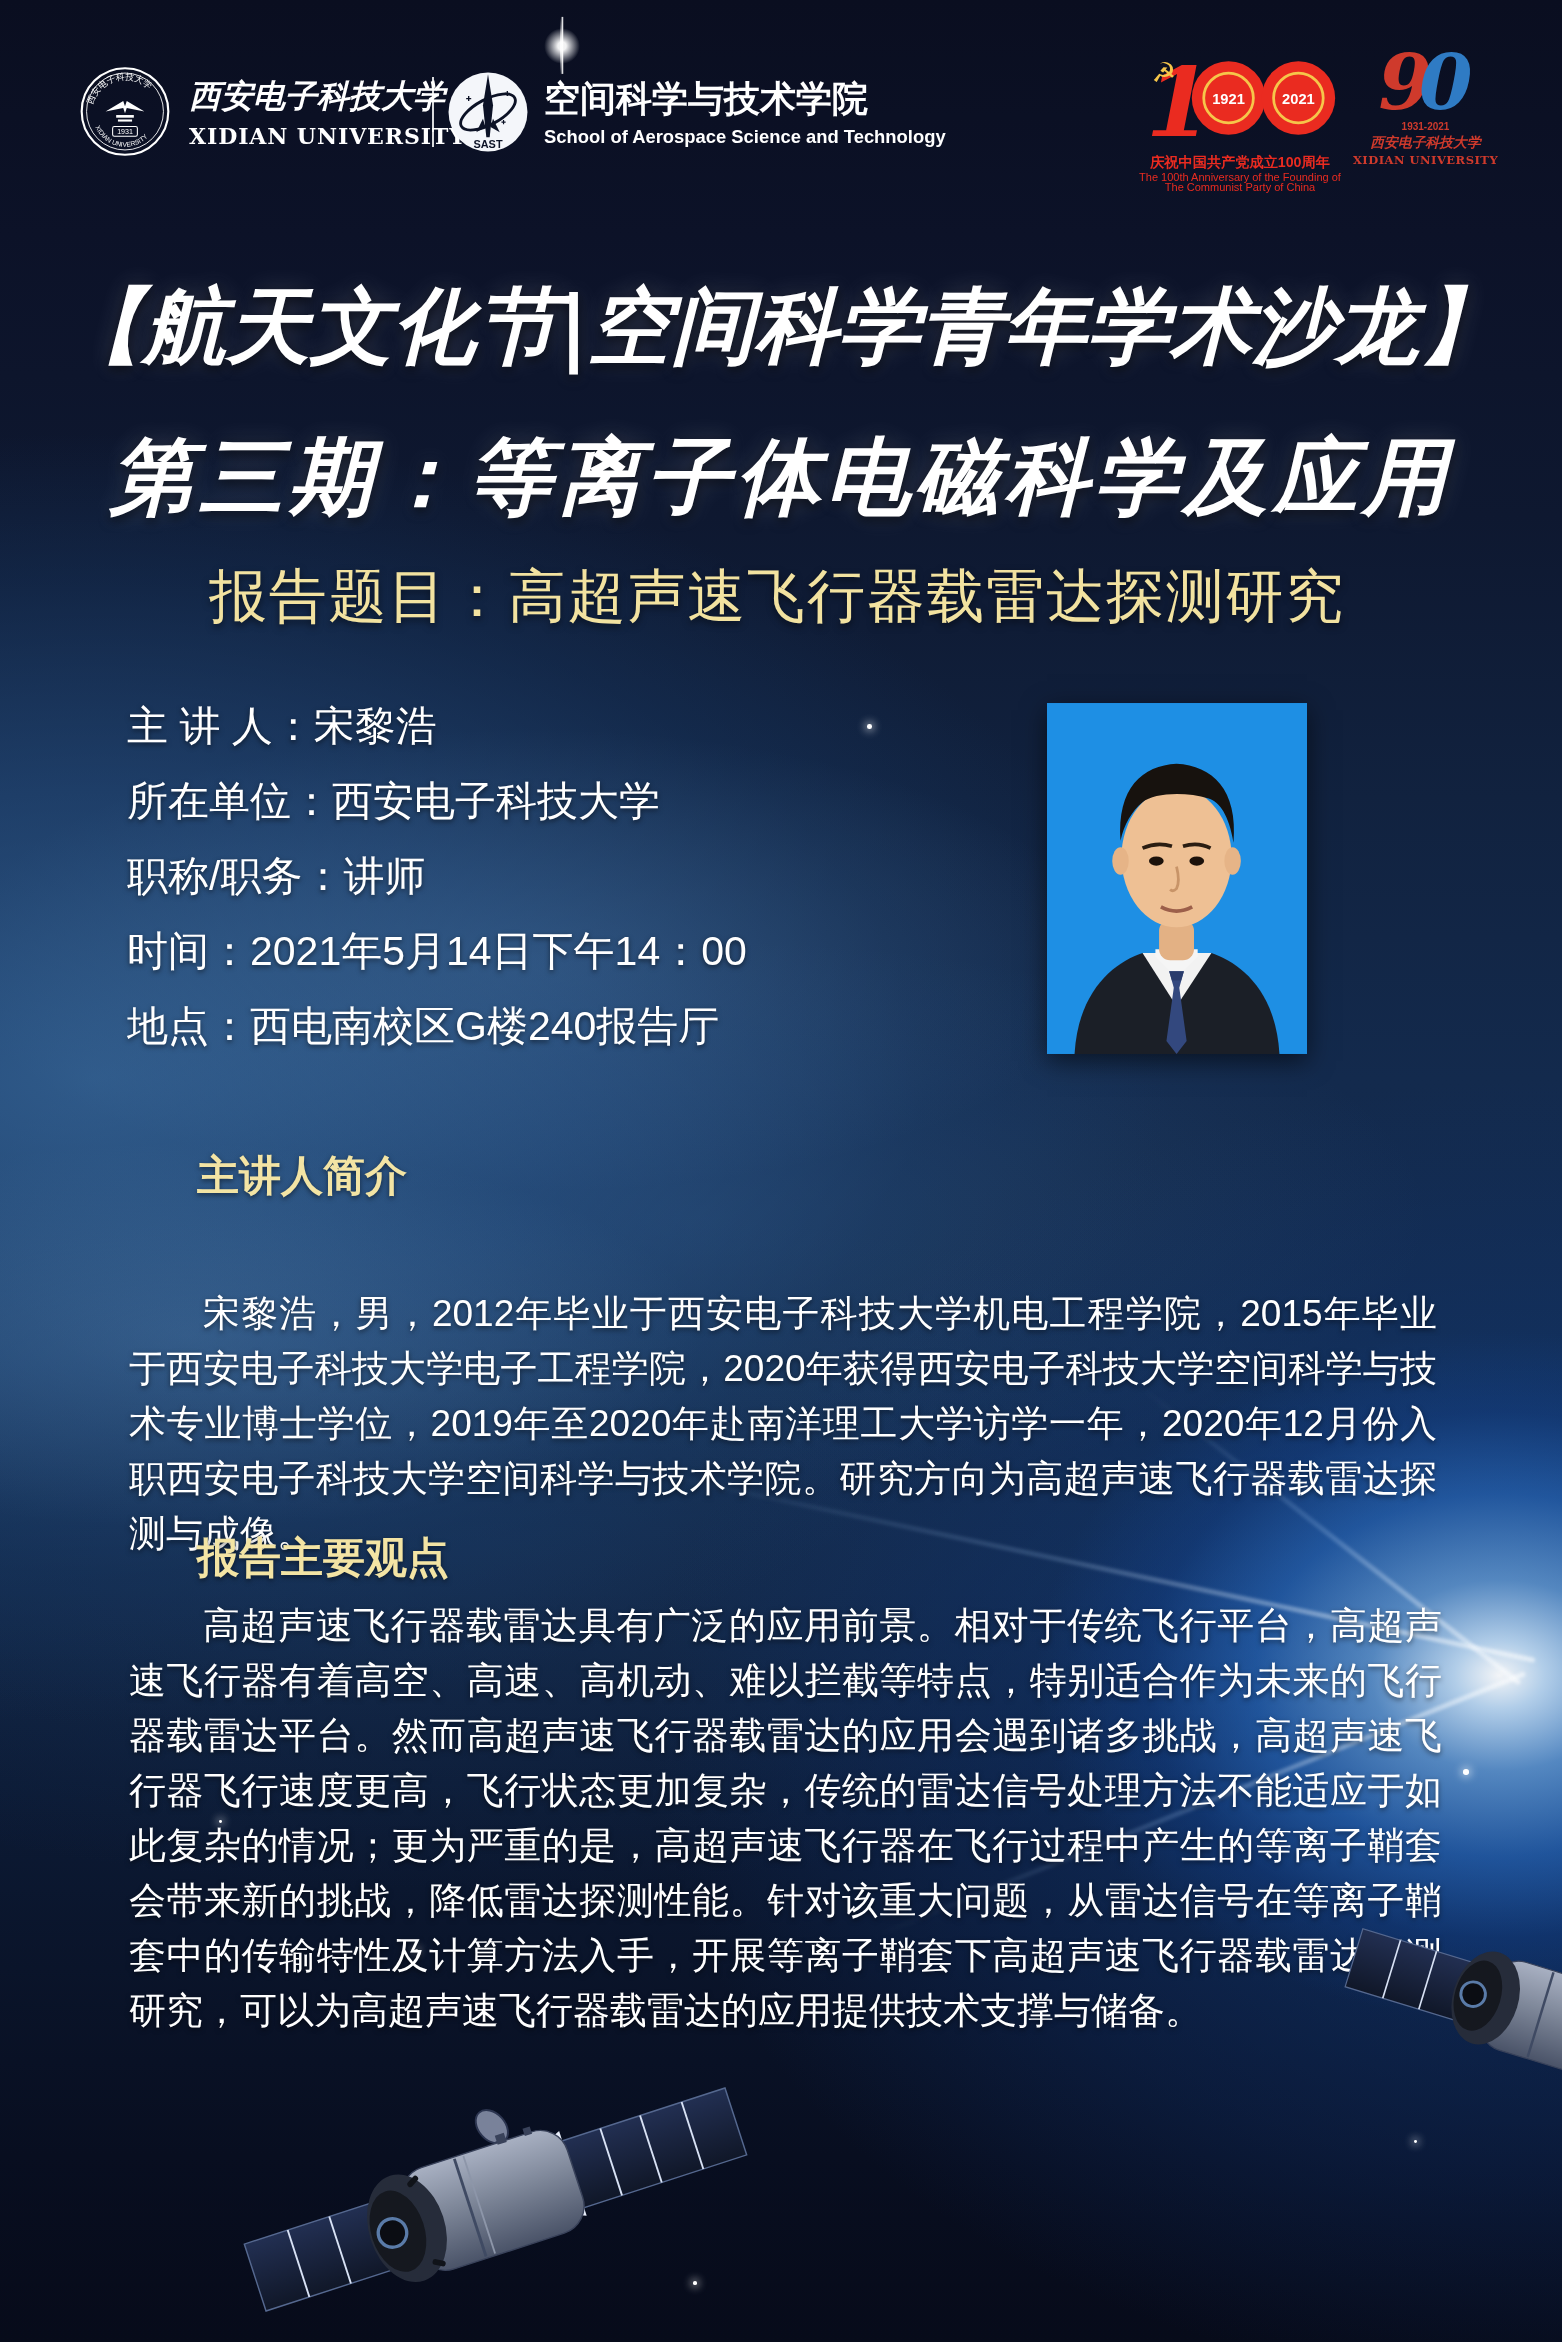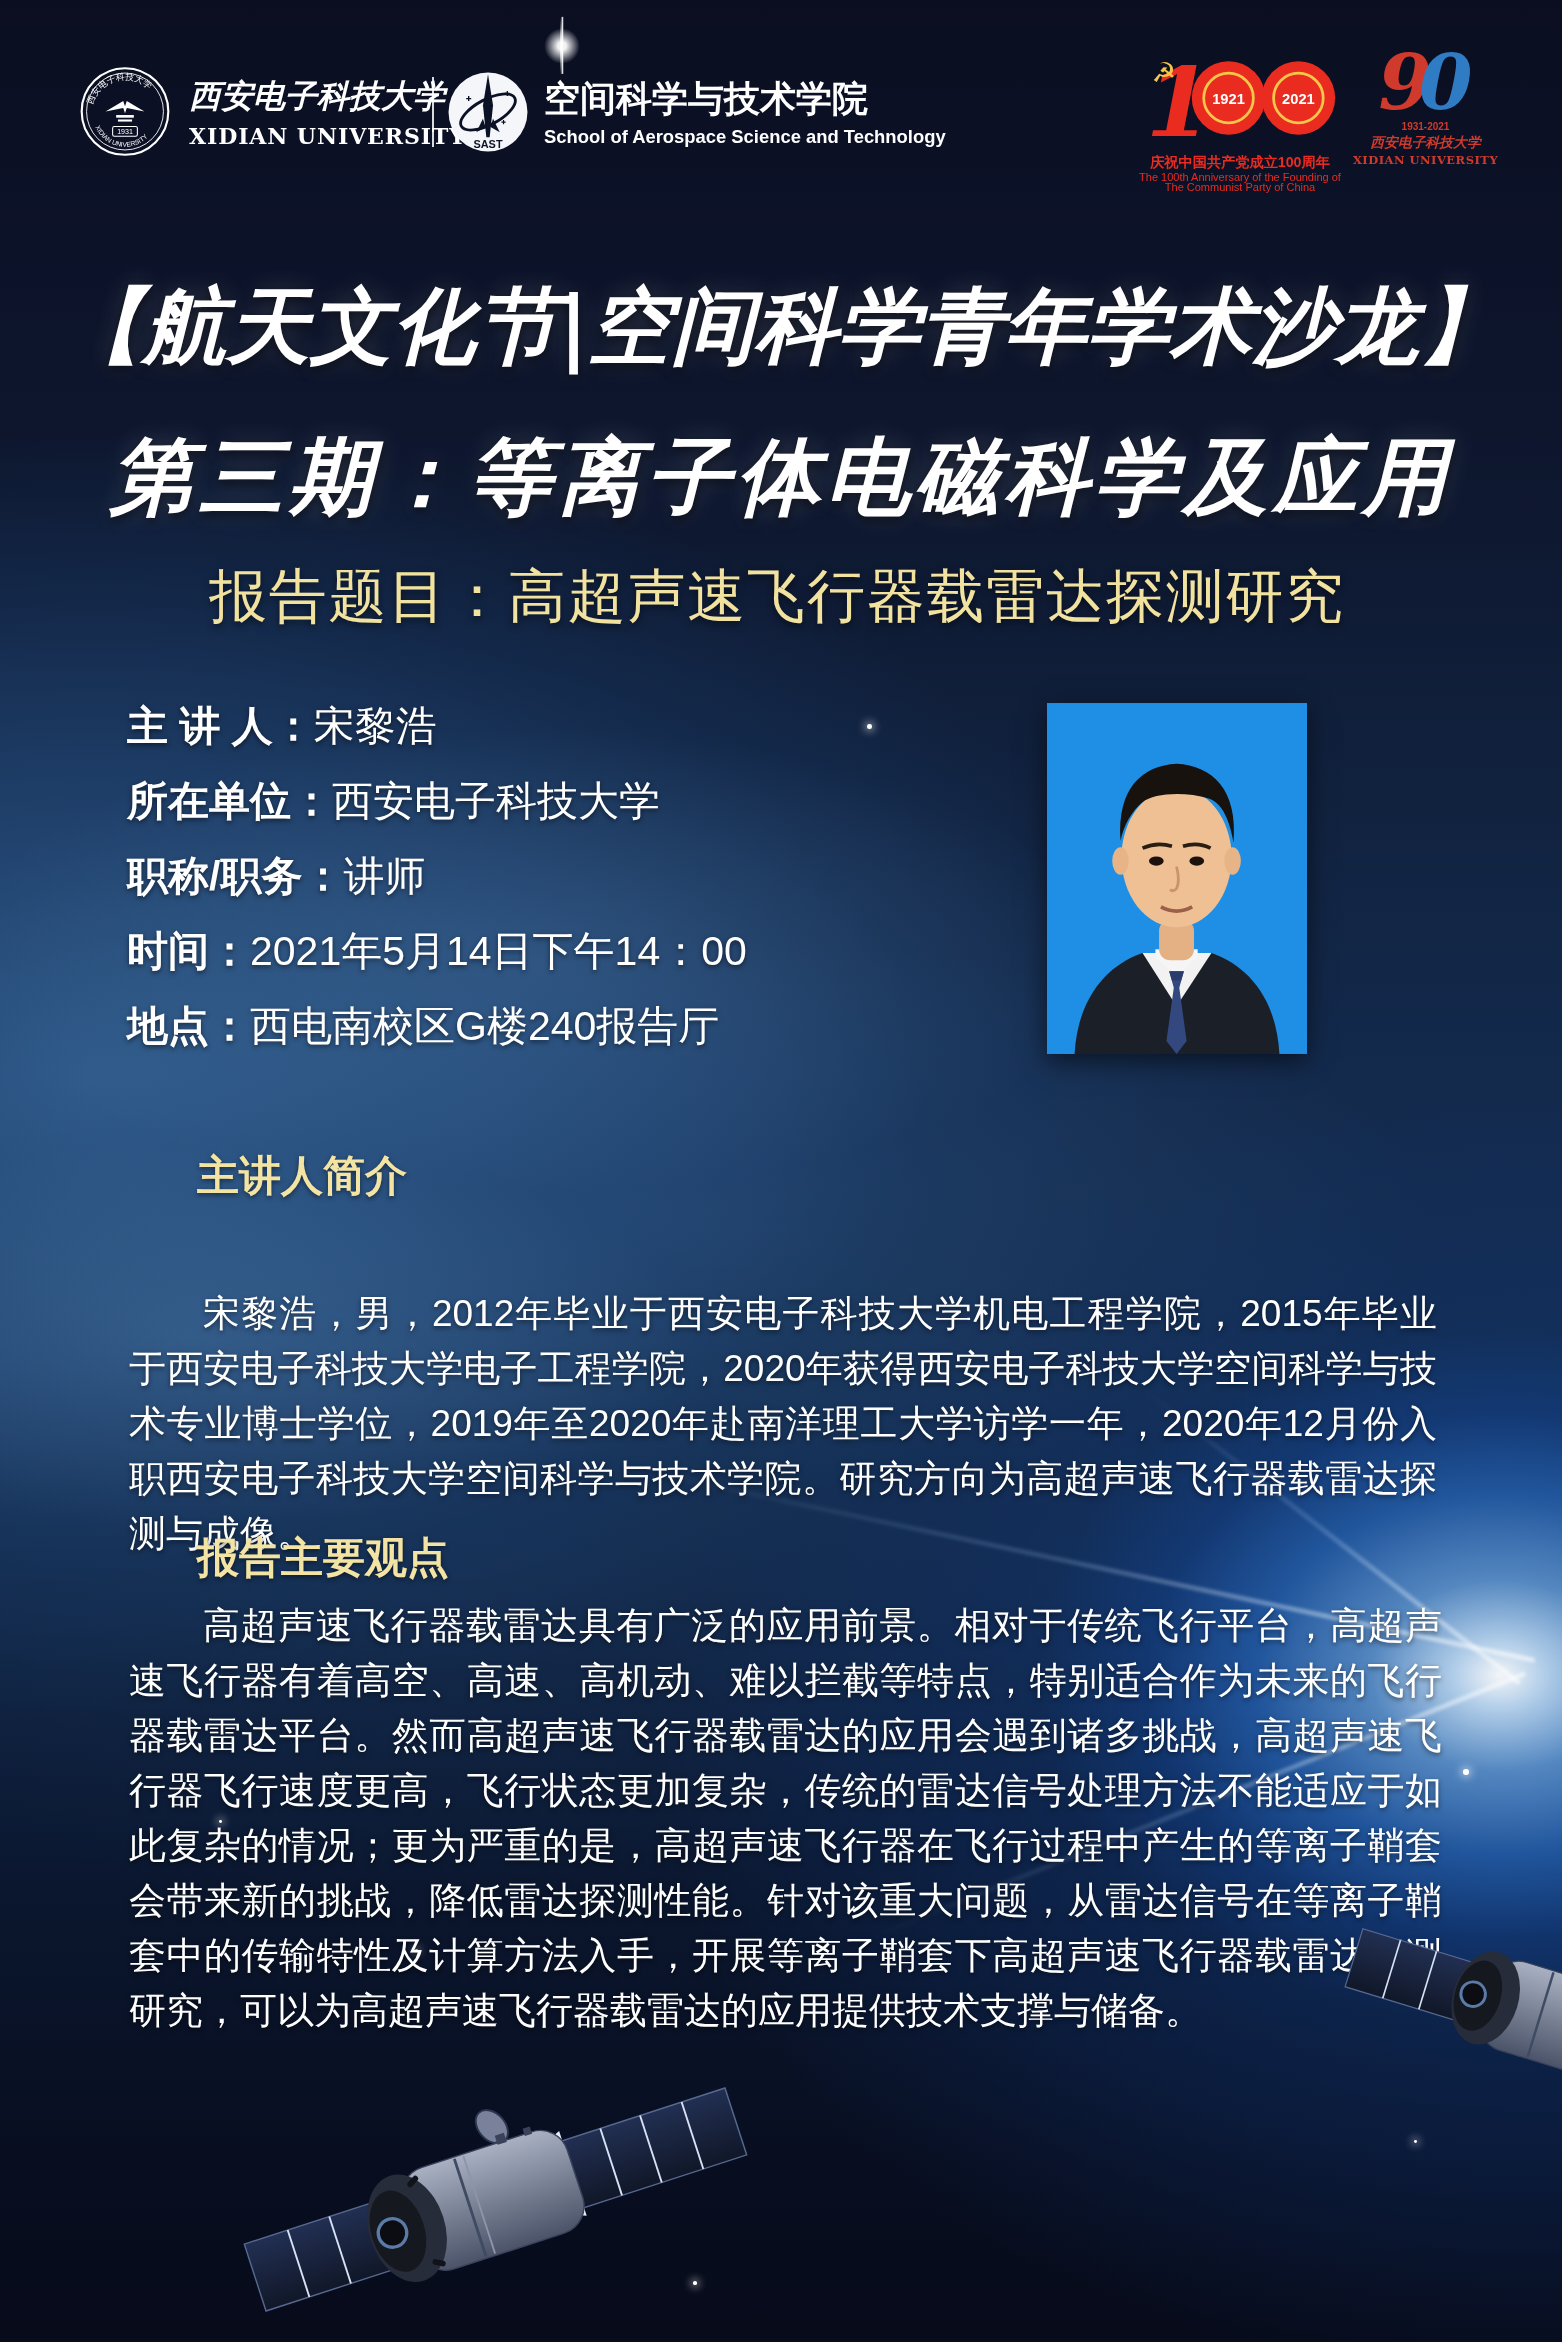--- a/index.html
+++ b/index.html
@@ -63,21 +63,21 @@
     font-family:"DejaVu Serif","Liberation Serif",serif;font-style:italic;font-weight:700;
     color:#fff;text-shadow:0 3.7px 11px rgba(0,0,0,.6),0 0 24px rgba(255,255,255,.18);white-space:nowrap;}
   .title1{top:272px;font-size:83px;}
   .title2{top:389px;font-size:84px;letter-spacing:5.5px;margin-top:32px;}
   .subtitle{position:absolute;left:0;right:8px;top:558px;text-align:center;
     font-size:58px;font-weight:400;color:#f2e2a0;letter-spacing:1.8px;
     text-shadow:0 2.8px 7.3px rgba(0,0,0,.55);white-space:nowrap;}
   
   .info{position:absolute;left:127px;top:703px;display:flex;flex-direction:column;gap:29px;}
   .info-row{font-size:41px;line-height:46px;text-shadow:0 1.8px 5.5px rgba(0,0,0,.55);white-space:nowrap;}
-  .info-label{font-weight:700;}
+  .info-label{font-weight:400;}
   .info-value{font-weight:400;}
   .photo{position:absolute;left:1047px;top:703px;width:260px;height:351px;box-shadow:0 7.3px 24px rgba(0,0,0,.55);}
   
   .sec-heading{position:absolute;font-size:42px;font-weight:700;color:#f3e4a4;text-shadow:0 1.8px 5.5px rgba(0,0,0,.5);white-space:nowrap;}
   .bio-heading{left:197px;top:1148px;}
   .vp-heading{left:197px;top:1530px;}
   .para{position:absolute;font-size:37px;line-height:55px;text-align:justify;text-indent:2em;
     color:#fff;text-shadow:0 1.8px 5.5px rgba(0,0,0,.55);}
   .bio-text{left:129px;top:1286px;width:1308px;}
   .vp-text{left:129px;top:1598px;width:1313px;}

